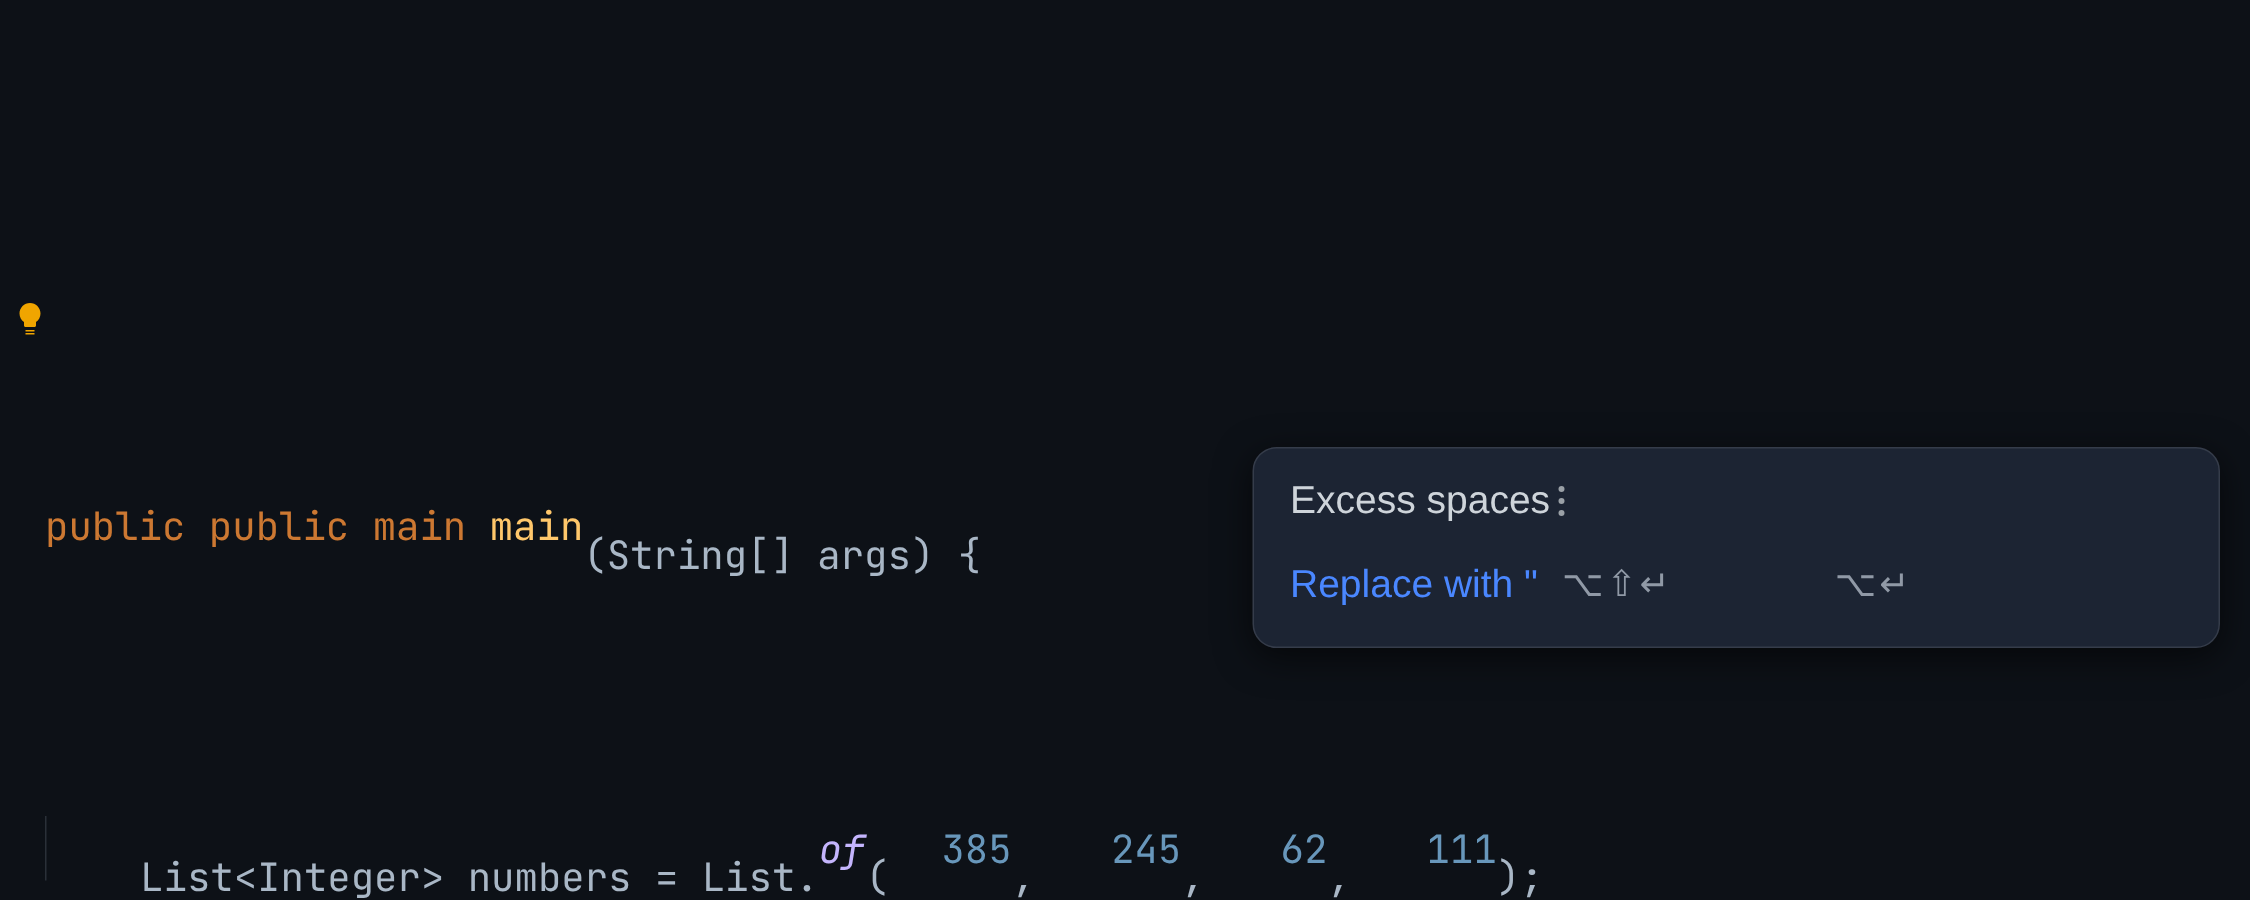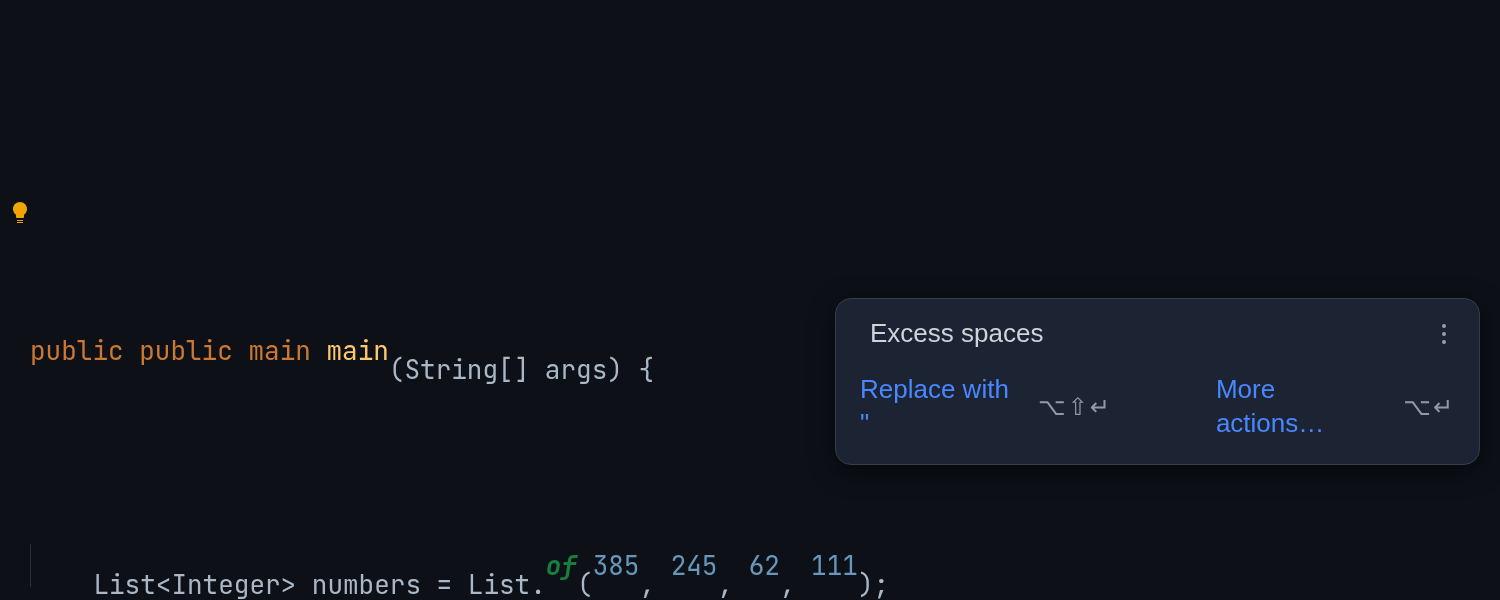--- a/index.html
+++ b/index.html
@@ -23,22 +23,22 @@
   .line {
     display: flex;
     height: 43px;
     align-items: center;
     padding-left: 30px;
   }
 
   .tok { white-space: pre; }
   .kw      { color: #CC7832; }
   .method  { color: #FFC76B; }
-  .it-method { color: #15803d; font-style: italic; font-weight: bold; }
-  .num     { color: #6897BB; }
+  .it-method { color: #c4b5fd; font-style: italic; }
+  .num     { color: #6897BB; margin-left: 35px; }
   .default { color: #A9B7C6; margin-top: 37px; }
 
   .gutter-bulb {
     position: absolute;
     left: 6px;
     top: 198px;
     width: 28px;
     height: 28px;
     display: flex;
     align-items: center;
@@ -64,24 +64,23 @@
     box-shadow: 0 6px 24px rgba(0,0,0,0.6);
     font-family: -apple-system, "Segoe UI", Helvetica, Arial, sans-serif;
     font-size: 26px;
     line-height: 1.3;
     white-space: normal;
     padding-bottom: 6px;
   }
   .popup-header {
     display: flex;
     align-items: center;
-    justify-content: space-between;
+    justify-content: flex-start;
     padding: 18px 27px 12px 24px;
     color: #CED4DA;
-    margin-left: 10px;
   }
   .popup-title {
     font-weight: 400;
   }
   .kebab {
     display: flex;
     flex-direction: column;
     gap: 4px;
     padding: 6px;
     cursor: pointer;
@@ -175,18 +174,17 @@
       <div class="kebab">
         <span></span>
           <span></span>
           <span></span>
       </div>
     </div>
     <div class="popup-actions">
       <span class="action-primary">Replace with "</span>
       <span class="shortcut">⌥⇧↵</span>
       <span class="action-gap"></span>
-      <span class="action-primary">More actions…</span>
       <span class="shortcut">⌥↵</span>
     </div>
   </div>
 
 </div>
 
 </body></html>

